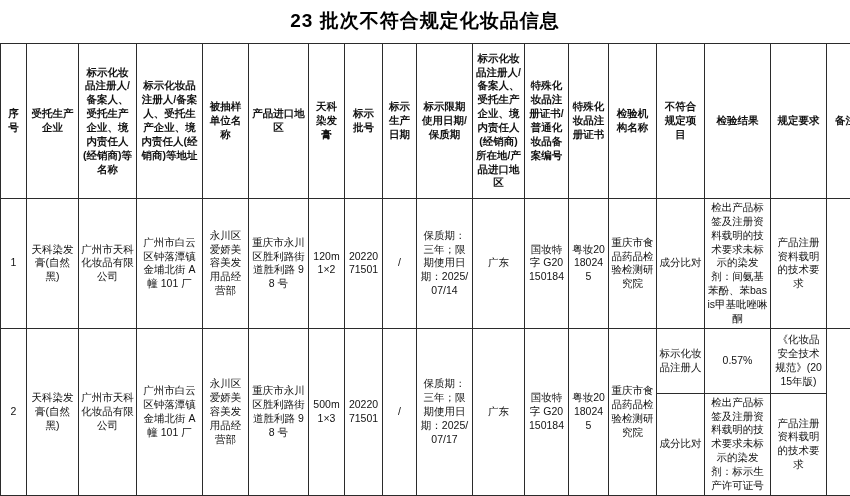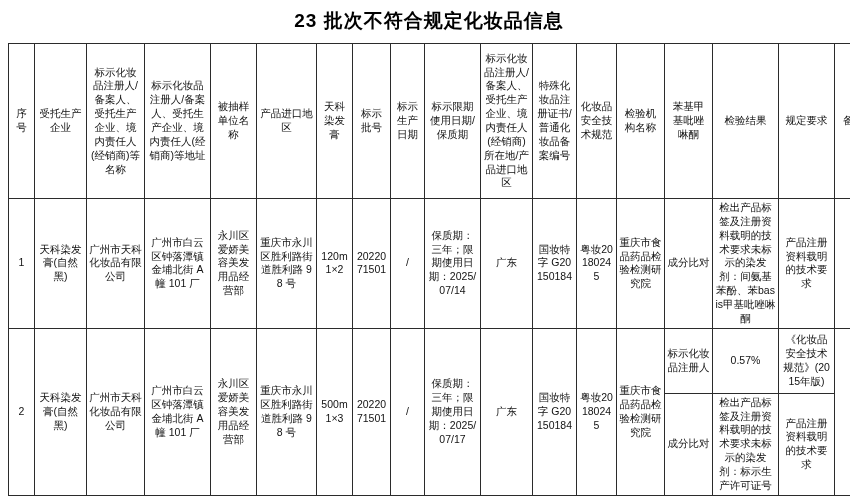--- a/index.html
+++ b/index.html
@@ -12,21 +12,20 @@
     height: 496px;
     font-family: "Liberation Sans", "DejaVu Sans", sans-serif;
     color: #1a1a1a;
     overflow: hidden;
   }
   #page {
     position: relative;
     width: 850px;
     height: 400px;
     box-sizing: border-box;
-    padding-left: 8px;
   }
   .doc-title {
     text-align: center;
     font-size: 19px;
     font-weight: bold;
     letter-spacing: 1px;
     padding-top: 8px;
     padding-bottom: 9px;
     color: #000;
   }
@@ -42,21 +41,21 @@
     border: 1px solid #2b2b2b;
     text-align: center;
     vertical-align: middle;
     font-size: 10.5px;
     line-height: 1.32;
     padding: 2px 2px;
     word-break: break-all;
     color: #111;
   }
   table.report thead th {
-    font-weight: normal;
+    font-weight: bold;
     height: 148px;
     padding: 3px 3px;
   }
   .rowbody td {
     height: 120px;
   }
   .cell-pad {
     padding: 2px 3px;
   }
   .subcell {
@@ -98,23 +97,23 @@
         <th>标示化妆品注册人/备案人、受托生产企业、境内责任人(经销商)等名称</th>
         <th>标示化妆品注册人/备案人、受托生产企业、境内责任人(经销商)等地址</th>
         <th>被抽样单位名称</th>
         <th>产品进口地区</th>
         <th>天科染发膏</th>
         <th>标示批号</th>
         <th>标示生产日期</th>
         <th>标示限期使用日期/保质期</th>
         <th>标示化妆品注册人/备案人、受托生产企业、境内责任人(经销商)所在地/产品进口地区</th>
         <th>特殊化妆品注册证书/普通化妆品备案编号</th>
-        <th>化妆品安全技术规范</th>
+        <th>特殊化妆品注册证书</th>
         <th>检验机构名称</th>
-        <th>苯基甲基吡唑啉酮</th>
+        <th>不符合规定项目</th>
         <th>检验结果</th>
         <th>规定要求</th>
         <th>备注</th>
       </tr>
     </thead>
     <tbody>
 
       <tr class="rowbody">
         <td>1</td>
         <td class="cell-pad">天科染发膏(自然黑)</td>

